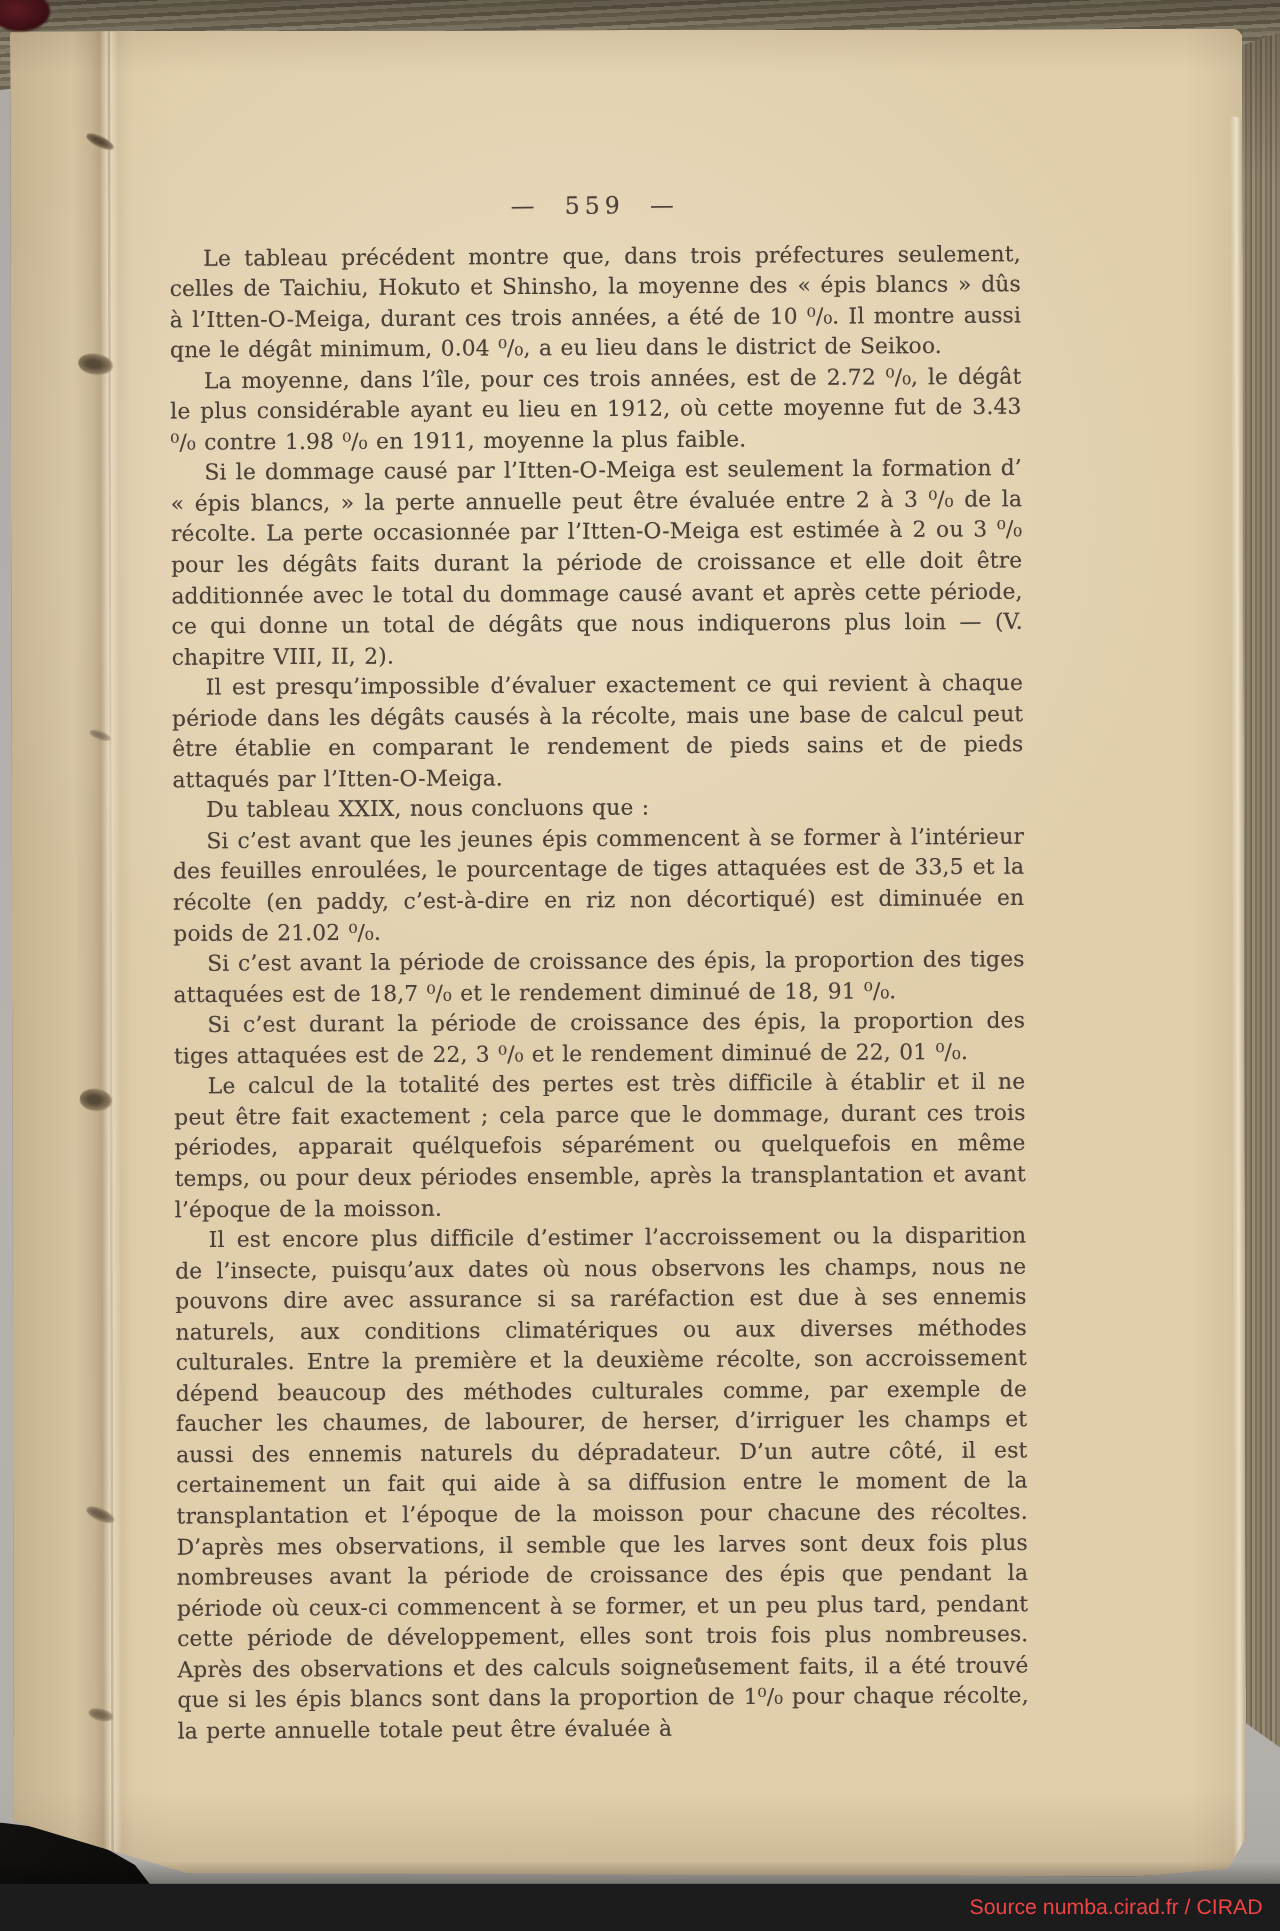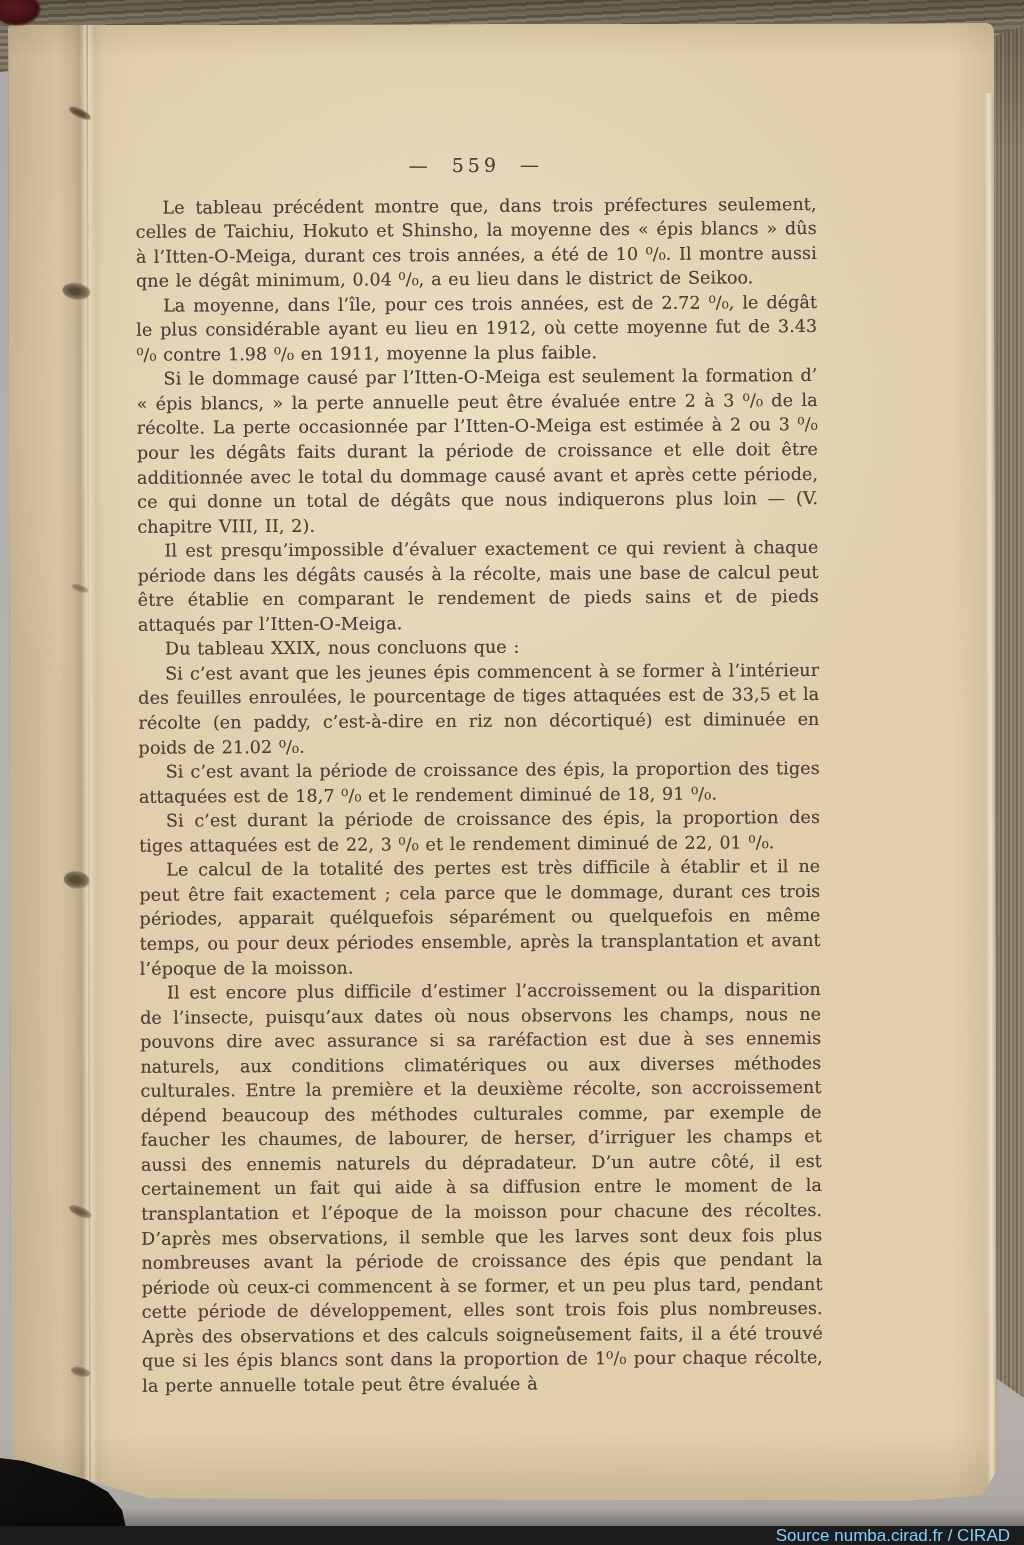--- a/index.html
+++ b/index.html
@@ -89,26 +89,26 @@
     letter-spacing:.1px;word-spacing:1px;
     text-shadow:0 0 .6px rgba(74,64,56,.45);
   }
   .page-number{
     text-align:center;font-size:19px;letter-spacing:4px;word-spacing:10px;
     margin:0 0 16px 0;
   }
   .content p{margin:0;text-indent:27px;text-align:justify;}
   
   .watermark{
-    position:absolute;left:0;right:0;bottom:0;height:19px;z-index:6;
+    position:absolute;left:0;right:0;bottom:0;height:38px;z-index:6;
     background:#1c1c1c;
     display:flex;align-items:center;justify-content:flex-end;
     padding-right:14px;box-sizing:border-box;
     font-family:"Liberation Sans","DejaVu Sans",sans-serif;
-    font-size:17px;color:#7dd3fc;
+    font-size:17px;color:#ef4444;
   }
   .watermark::before{
     content:"";position:absolute;left:0;right:0;top:-18px;height:18px;
     background:linear-gradient(to top,rgba(0,0,0,.30),rgba(0,0,0,0));
   }
 </style>
 </head>
 <body>
 
 <div class="scene">

